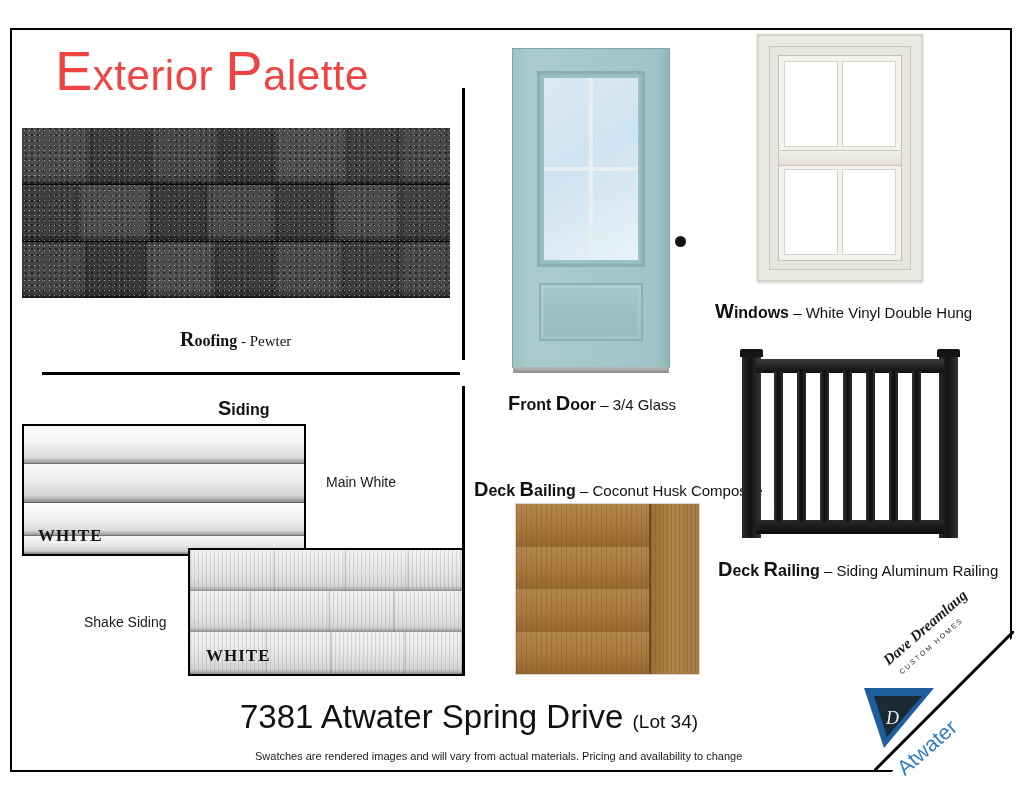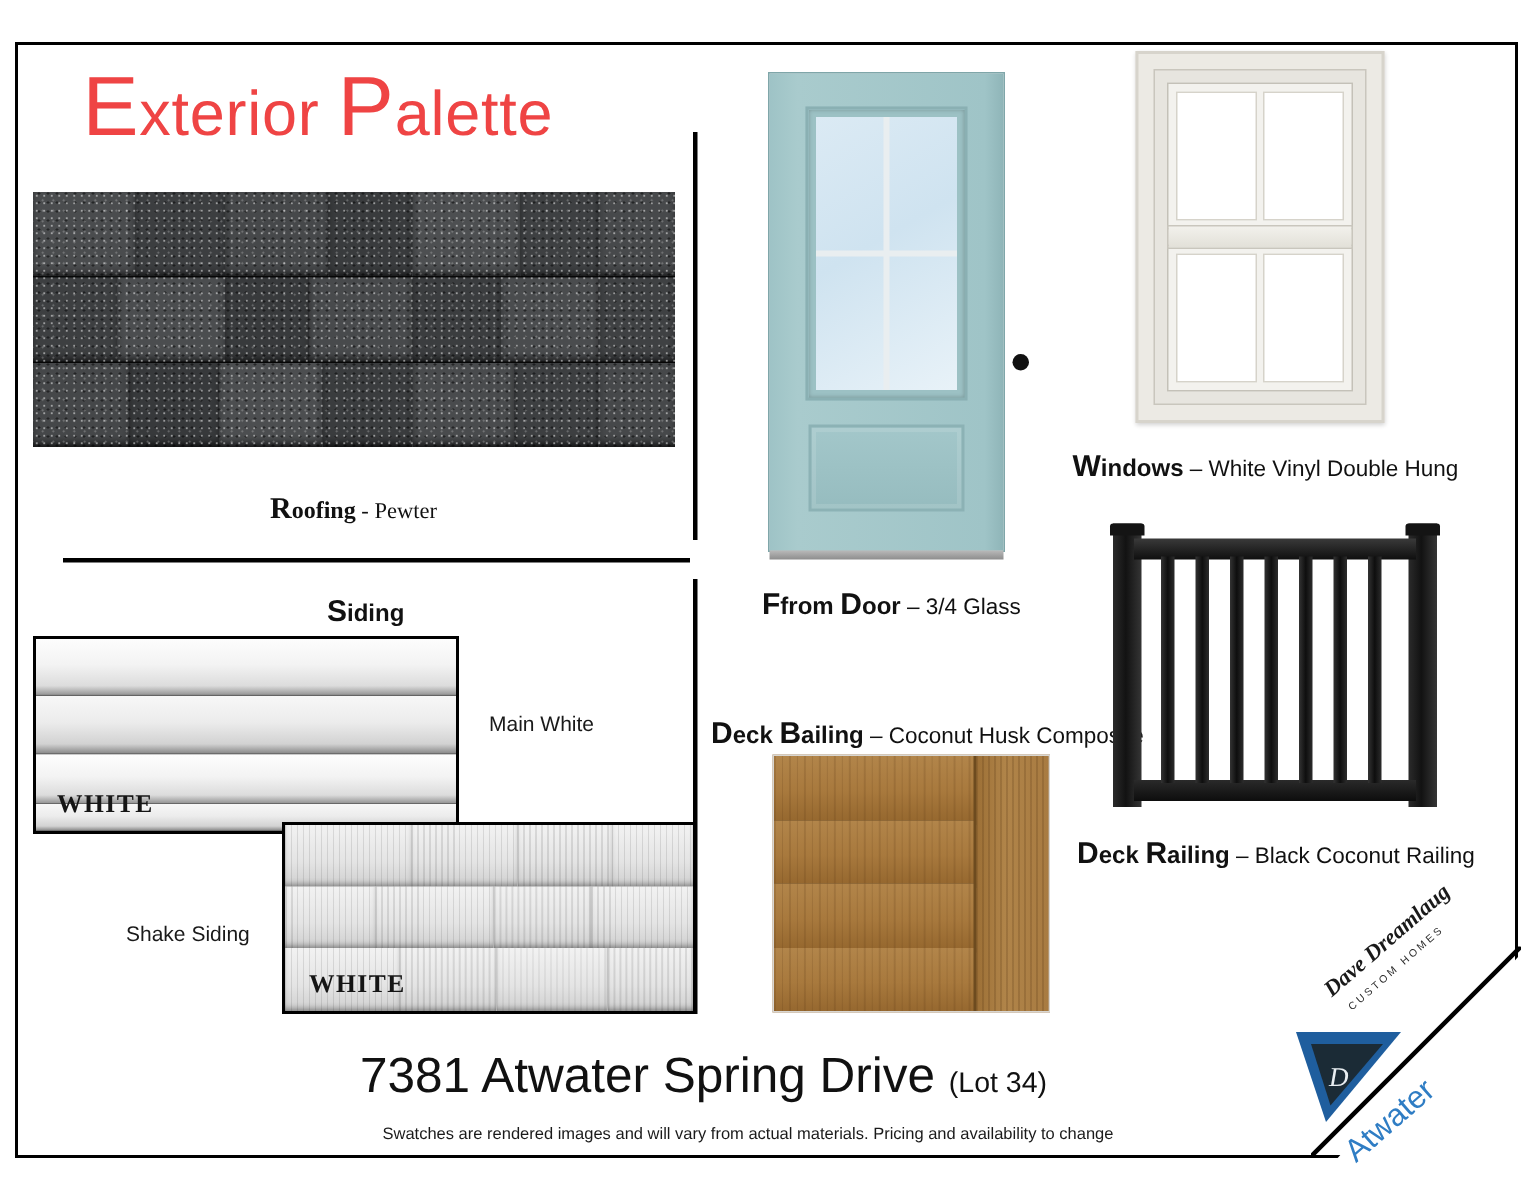--- a/index.html
+++ b/index.html
@@ -309,21 +309,21 @@
           <div class="mull-h"></div>
         </div>
       </div>
       <div class="door-panel"></div>
       <div class="door-sill"></div>
     </div>
     <div class="door-knob"></div>
   </div>
 
   <div class="caption" style="left:508px;top:392px;">
-    <span class="cap">F</span><span class="lbl">from </span><span class="cap">D</span><span class="lbl">oor</span><span> – </span><span>3/4 Glass</span>
+    <span class="cap">F</span><span class="lbl">ront </span><span class="cap">D</span><span class="lbl">oor</span><span> – </span><span>3/4 Glass</span>
   </div>
 
   <div class="win-wrap">
     <div class="win-outer">
       <div class="win-inner">
         <div class="sash top">
           <div class="pane l"></div>
           <div class="pane r"></div>
         </div>
         <div class="sash bot">
@@ -361,21 +361,21 @@
     <div class="baluster" style="left:32px;"></div>
     <div class="baluster" style="left:55px;"></div>
     <div class="baluster" style="left:78px;"></div>
     <div class="baluster" style="left:101px;"></div>
     <div class="baluster" style="left:124px;"></div>
     <div class="baluster" style="left:147px;"></div>
     <div class="baluster" style="left:170px;"></div>
   </div>
 
   <div class="caption" style="left:718px;top:558px;">
-    <span class="cap">D</span><span class="lbl">eck </span><span class="cap">R</span><span class="lbl">ailing</span><span> – </span><span>Black Coconut Railing</span>
+    <span class="cap">D</span><span class="lbl">eck </span><span class="cap">R</span><span class="lbl">ailing</span><span> – </span><span>Siding Aluminum Railing</span>
   </div>
 
   <div class="address">
     <span>7381 Atwater Spring Drive</span>
     <span class="lot">(Lot 34)</span>
   </div>
   <div class="disclaimer">Swatches are rendered images and will vary from actual materials. Pricing and availability to change</div>
 
   <div class="logo">
     <svg class="logo-tri" viewBox="0 0 74 70">

